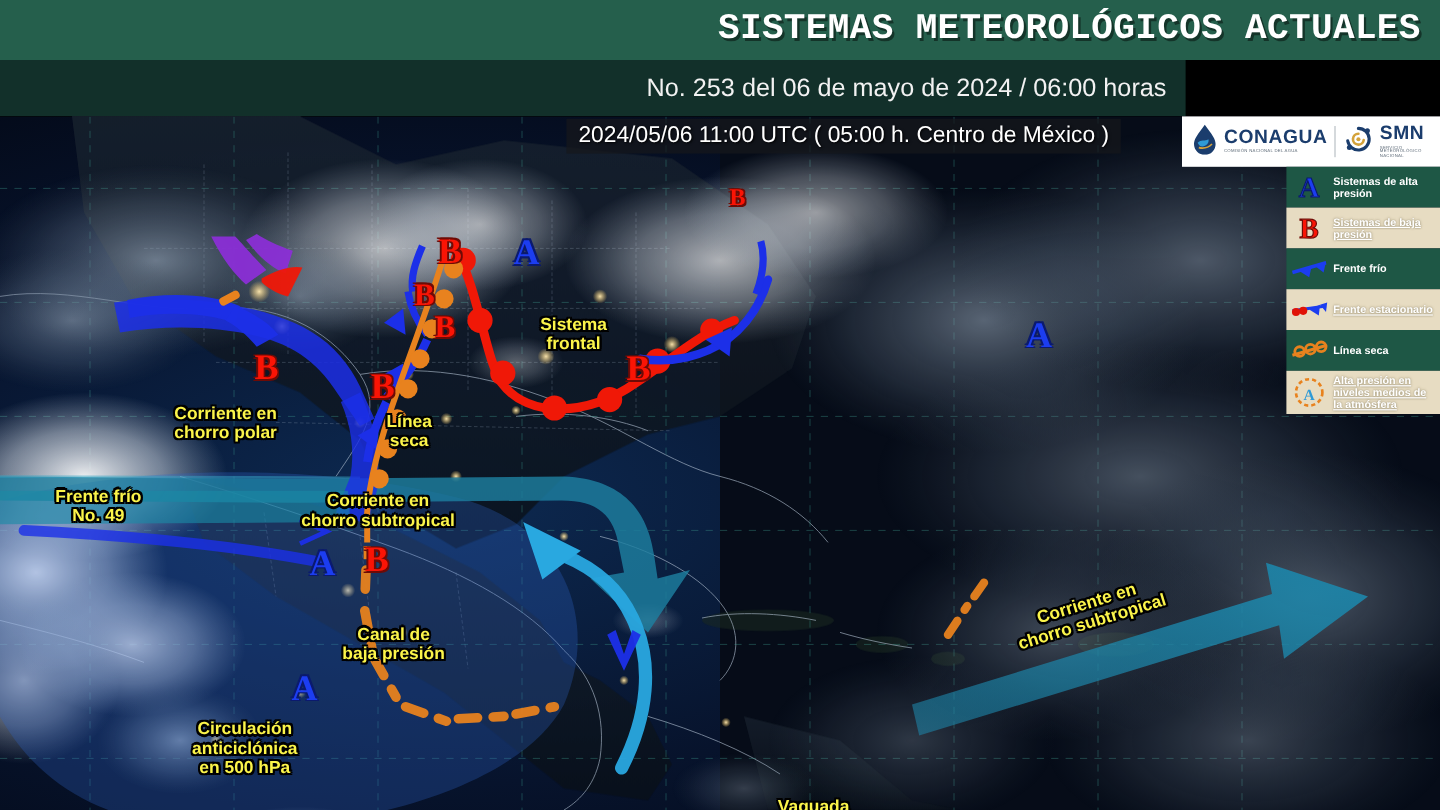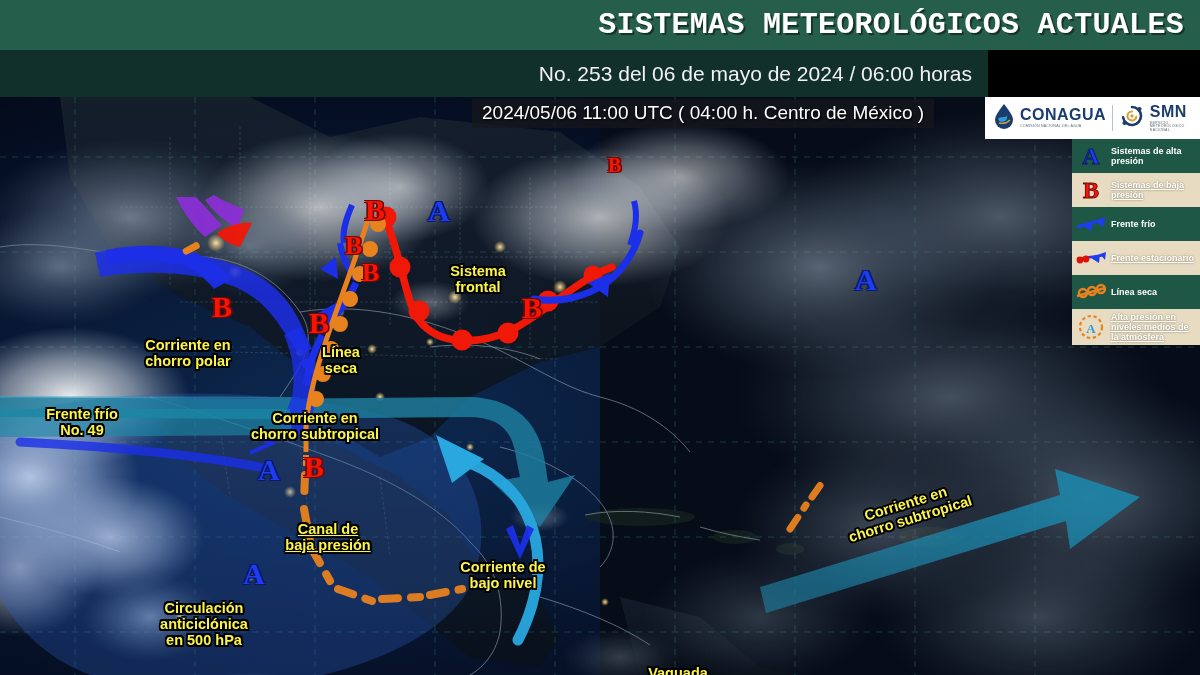--- a/index.html
+++ b/index.html
@@ -382,24 +382,22 @@
   <div class="map-label" style="left:188px; top:240px; width:150px; margin-left:-75px;">Corriente en
 chorro polar</div>
   <div class="map-label" style="left:341px; top:247px; width:90px;  margin-left:-45px;">Línea
 seca</div>
   <div class="map-label" style="left:82px;  top:309px; width:130px; margin-left:-65px;">Frente frío
 No. 49</div>
   <div class="map-label" style="left:478px; top:166px; width:120px; margin-left:-60px;">Sistema
 frontal</div>
   <div class="map-label" style="left:315px; top:313px; width:190px; margin-left:-95px;">Corriente en
 chorro subtropical</div>
-  <div class="map-label" style="left:328px; top:424px; width:140px; margin-left:-70px;text-decoration:underline;">Canal de
+  <div class="map-label" style="left:328px; top:424px; width:140px; margin-left:-70px;">Canal de
 baja presión</div>
-  <div class="map-label" style="left:503px; top:462px; width:160px; margin-left:-80px;">Corriente de
-bajo nivel</div>
   <div class="map-label" style="left:204px; top:503px; width:170px; margin-left:-85px;">Circulación
 anticiclónica
 en 500 hPa</div>
   <div class="map-label" style="left:678px; top:568px; width:150px; margin-left:-75px;">Vaguada
 monzónica</div>
   <div class="map-label" style="left:908px; top:398px; width:200px; margin-left:-100px; transform:rotate(-17deg);">Corriente en
 chorro subtropical</div>
 
   <div class="pressure-mark mark-A" style="left:855px; top:168px;">A</div>
   <div class="pressure-mark mark-A" style="left:428px; top:99px;">A</div>
@@ -411,21 +409,21 @@
   <div class="pressure-mark mark-B" style="left:362px; top:163px; font-size:26px;">B</div>
   <div class="pressure-mark mark-B" style="left:309px; top:211px;">B</div>
   <div class="pressure-mark mark-B" style="left:522px; top:196px;">B</div>
   <div class="pressure-mark mark-B" style="left:304px; top:355px;">B</div>
 
   <div class="pressure-mark mark-B" style="left:608px; top:58px; font-size:20px;">B</div>
 
 </div>
 
 <div id="timestamp-bar">
-  <span id="timestamp-text">2024/05/06 11:00 UTC ( 04:00 h. Centro de México )</span>
+  <span id="timestamp-text">2024/05/06 11:00 UTC ( 05:00 h. Centro de México )</span>
 </div>
 
 <div id="logo-bar">
   <div class="logo-group">
     <span class="logo-mark">
       <svg width="22" height="26" viewBox="0 0 22 26">
         <path d="M11 1 C5 9 2 13 2 17 a9 9 0 0 0 18 0 C20 13 17 9 11 1 Z" fill="#1b3d6d"></path>
         <path d="M5 16 c3-3 6-1 9-3 c1 3-2 6-5 6 c-2 0-3-1-4-3 Z" fill="#2f9ad6"></path>
         <path d="M6 20 c4 1 8 0 11-3" stroke="#d4a23a" stroke-width="1.4" fill="none"></path>
       </svg>

